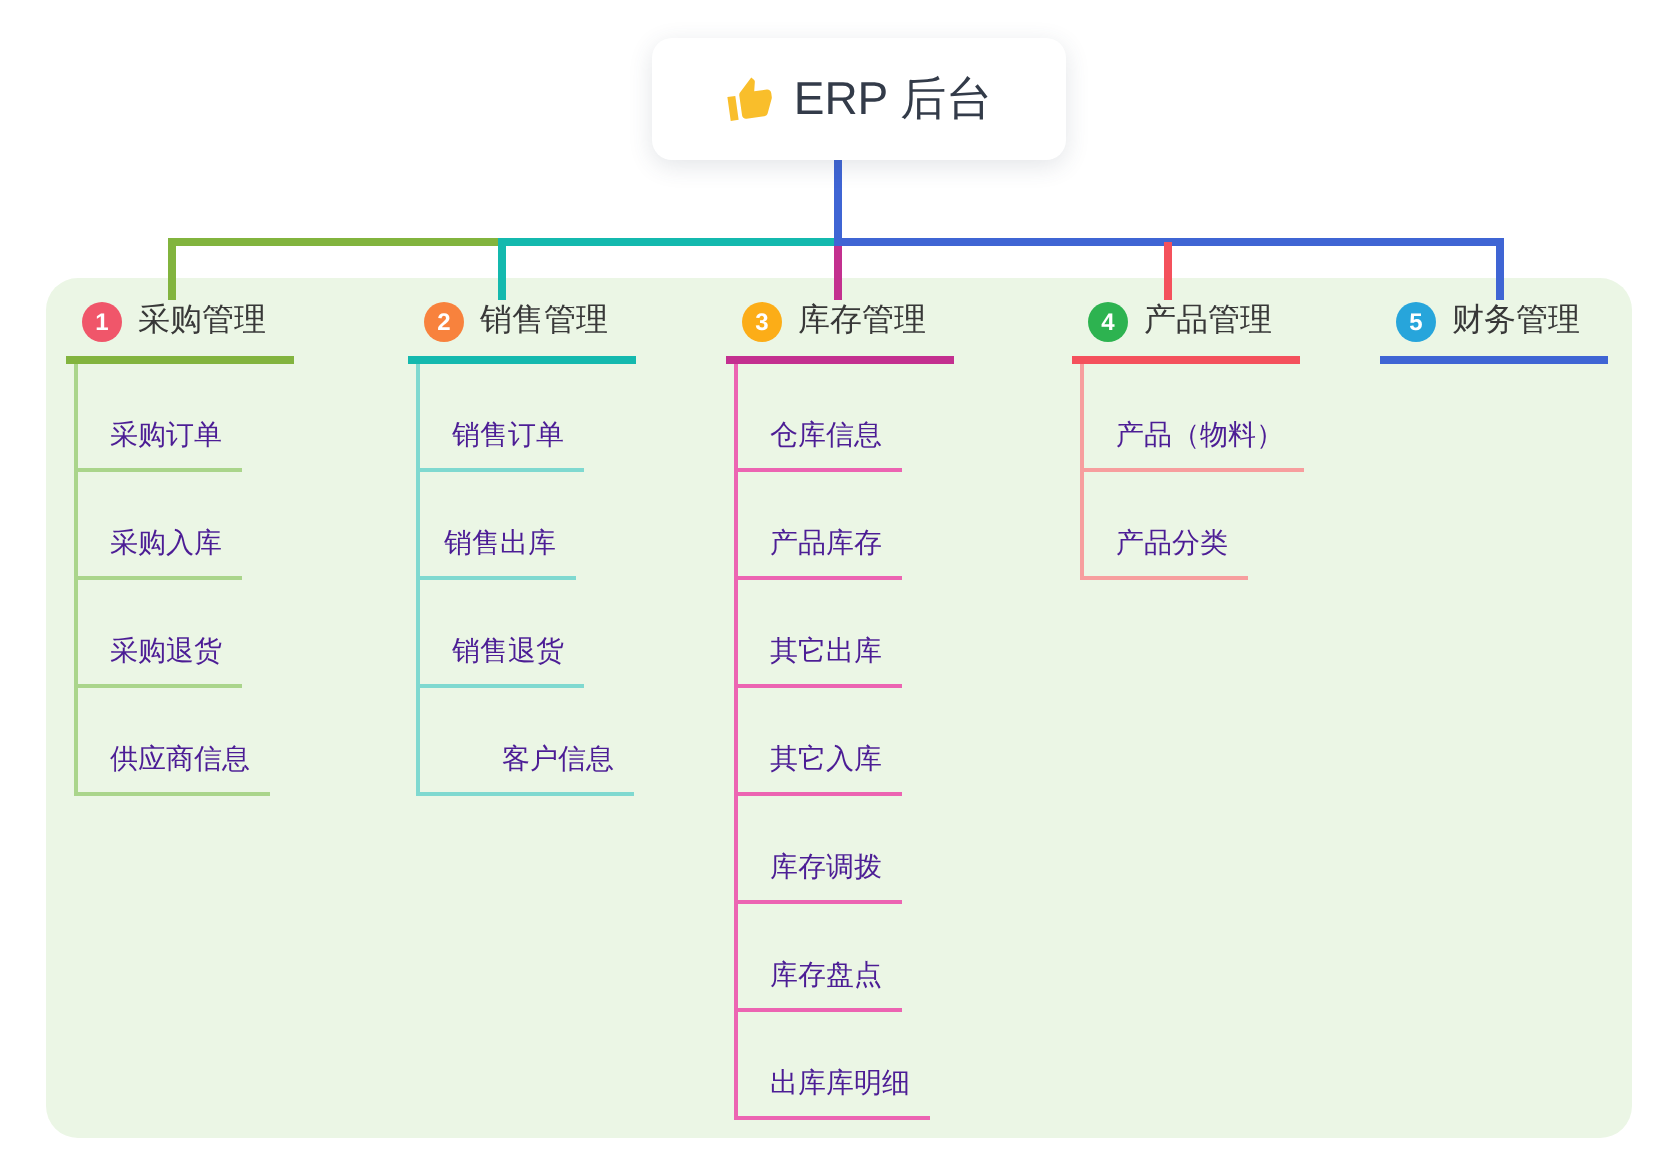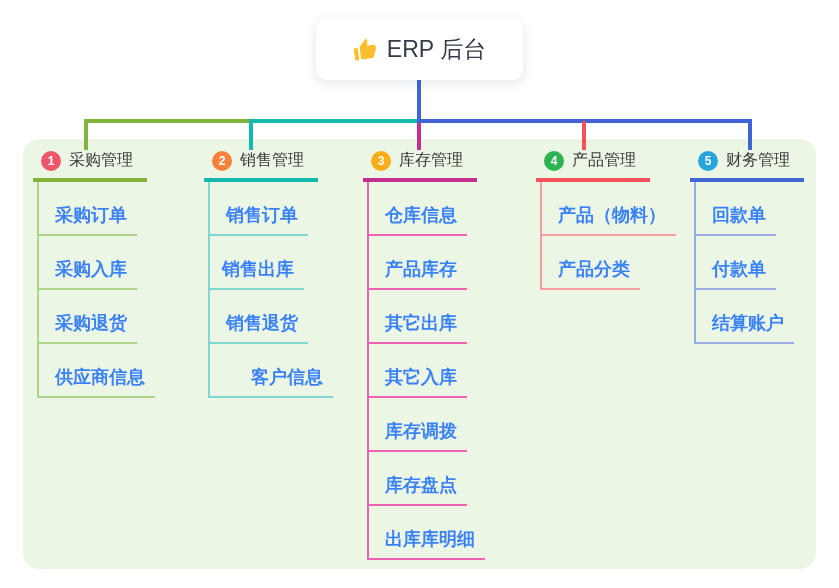--- a/index.html
+++ b/index.html
@@ -9,21 +9,21 @@
     overflow:hidden;
   }
   .canvas{position:absolute;inset:0;}
   
   .panel{
     position:absolute;left:23px;top:139px;width:793px;height:430px;
     border-radius:16px;
   }
   
   .root-card{
-    position:absolute;left:316px;top:19px;width:207px;height:61px;
+    position:absolute;left:326px;top:19px;width:207px;height:61px;
     background:#ffffff;border-radius:10px;
     box-shadow:0 3px 12px rgba(60,70,90,0.14);
     display:flex;align-items:center;justify-content:center;gap:10px;
     font-size:23px;color:#333B49;z-index:5;
   }
   .root-card .thumb{width:24px;height:24px;transform:rotate(-8deg);flex:0 0 auto;}
   
   .line{position:absolute;}
   
   .branch{position:absolute;top:150px;z-index:3;}
@@ -38,21 +38,21 @@
     display:flex;align-items:center;justify-content:center;
     color:#ffffff;font-size:12px;font-weight:bold;line-height:1;
   }
   .children{
     margin-left:4px;border-left:2px solid #ccc;
   }
   .child-row{height:54px;display:flex;align-items:flex-end;}
   .child-label{
     display:inline-block;white-space:nowrap;
     padding:0 10px 7px 16px;border-bottom:2px solid #ccc;
-    font-size:18px;color:#3b82f6;font-weight:bold;
+    font-size:14px;color:#4c1d95;
   }
 </style>
 </head>
 <body>
 
 <div class="canvas">
 
   <div class="panel" style="background: rgb(235, 246, 229);"></div>
 
   <div class="line" style="left: 417px; top: 80px; width: 4px; height: 43px; background: rgb(63, 101, 212);"></div>
@@ -157,26 +157,15 @@
         <span class="child-label" style="border-bottom-color: rgb(247, 158, 158);">产品分类</span>
       </div>
     </div>
   </div>
 
   <div class="branch" style="left:690px;">
     <div class="branch-header" style="border-bottom-color: rgb(63, 101, 212);">
       <span class="badge" style="background: rgb(39, 165, 219);">5</span>
       <span>财务管理</span>
     </div>
-    <div class="children" style="border-left-color: rgb(151, 172, 229);">
-      <div class="child-row">
-        <span class="child-label" style="border-bottom-color: rgb(151, 172, 229);">回款单</span>
-      </div>
-      <div class="child-row">
-        <span class="child-label" style="border-bottom-color: rgb(151, 172, 229);">付款单</span>
-      </div>
-      <div class="child-row">
-        <span class="child-label" style="border-bottom-color: rgb(151, 172, 229);">结算账户</span>
-      </div>
-    </div>
   </div>
 
 </div>
 
 </body></html>

